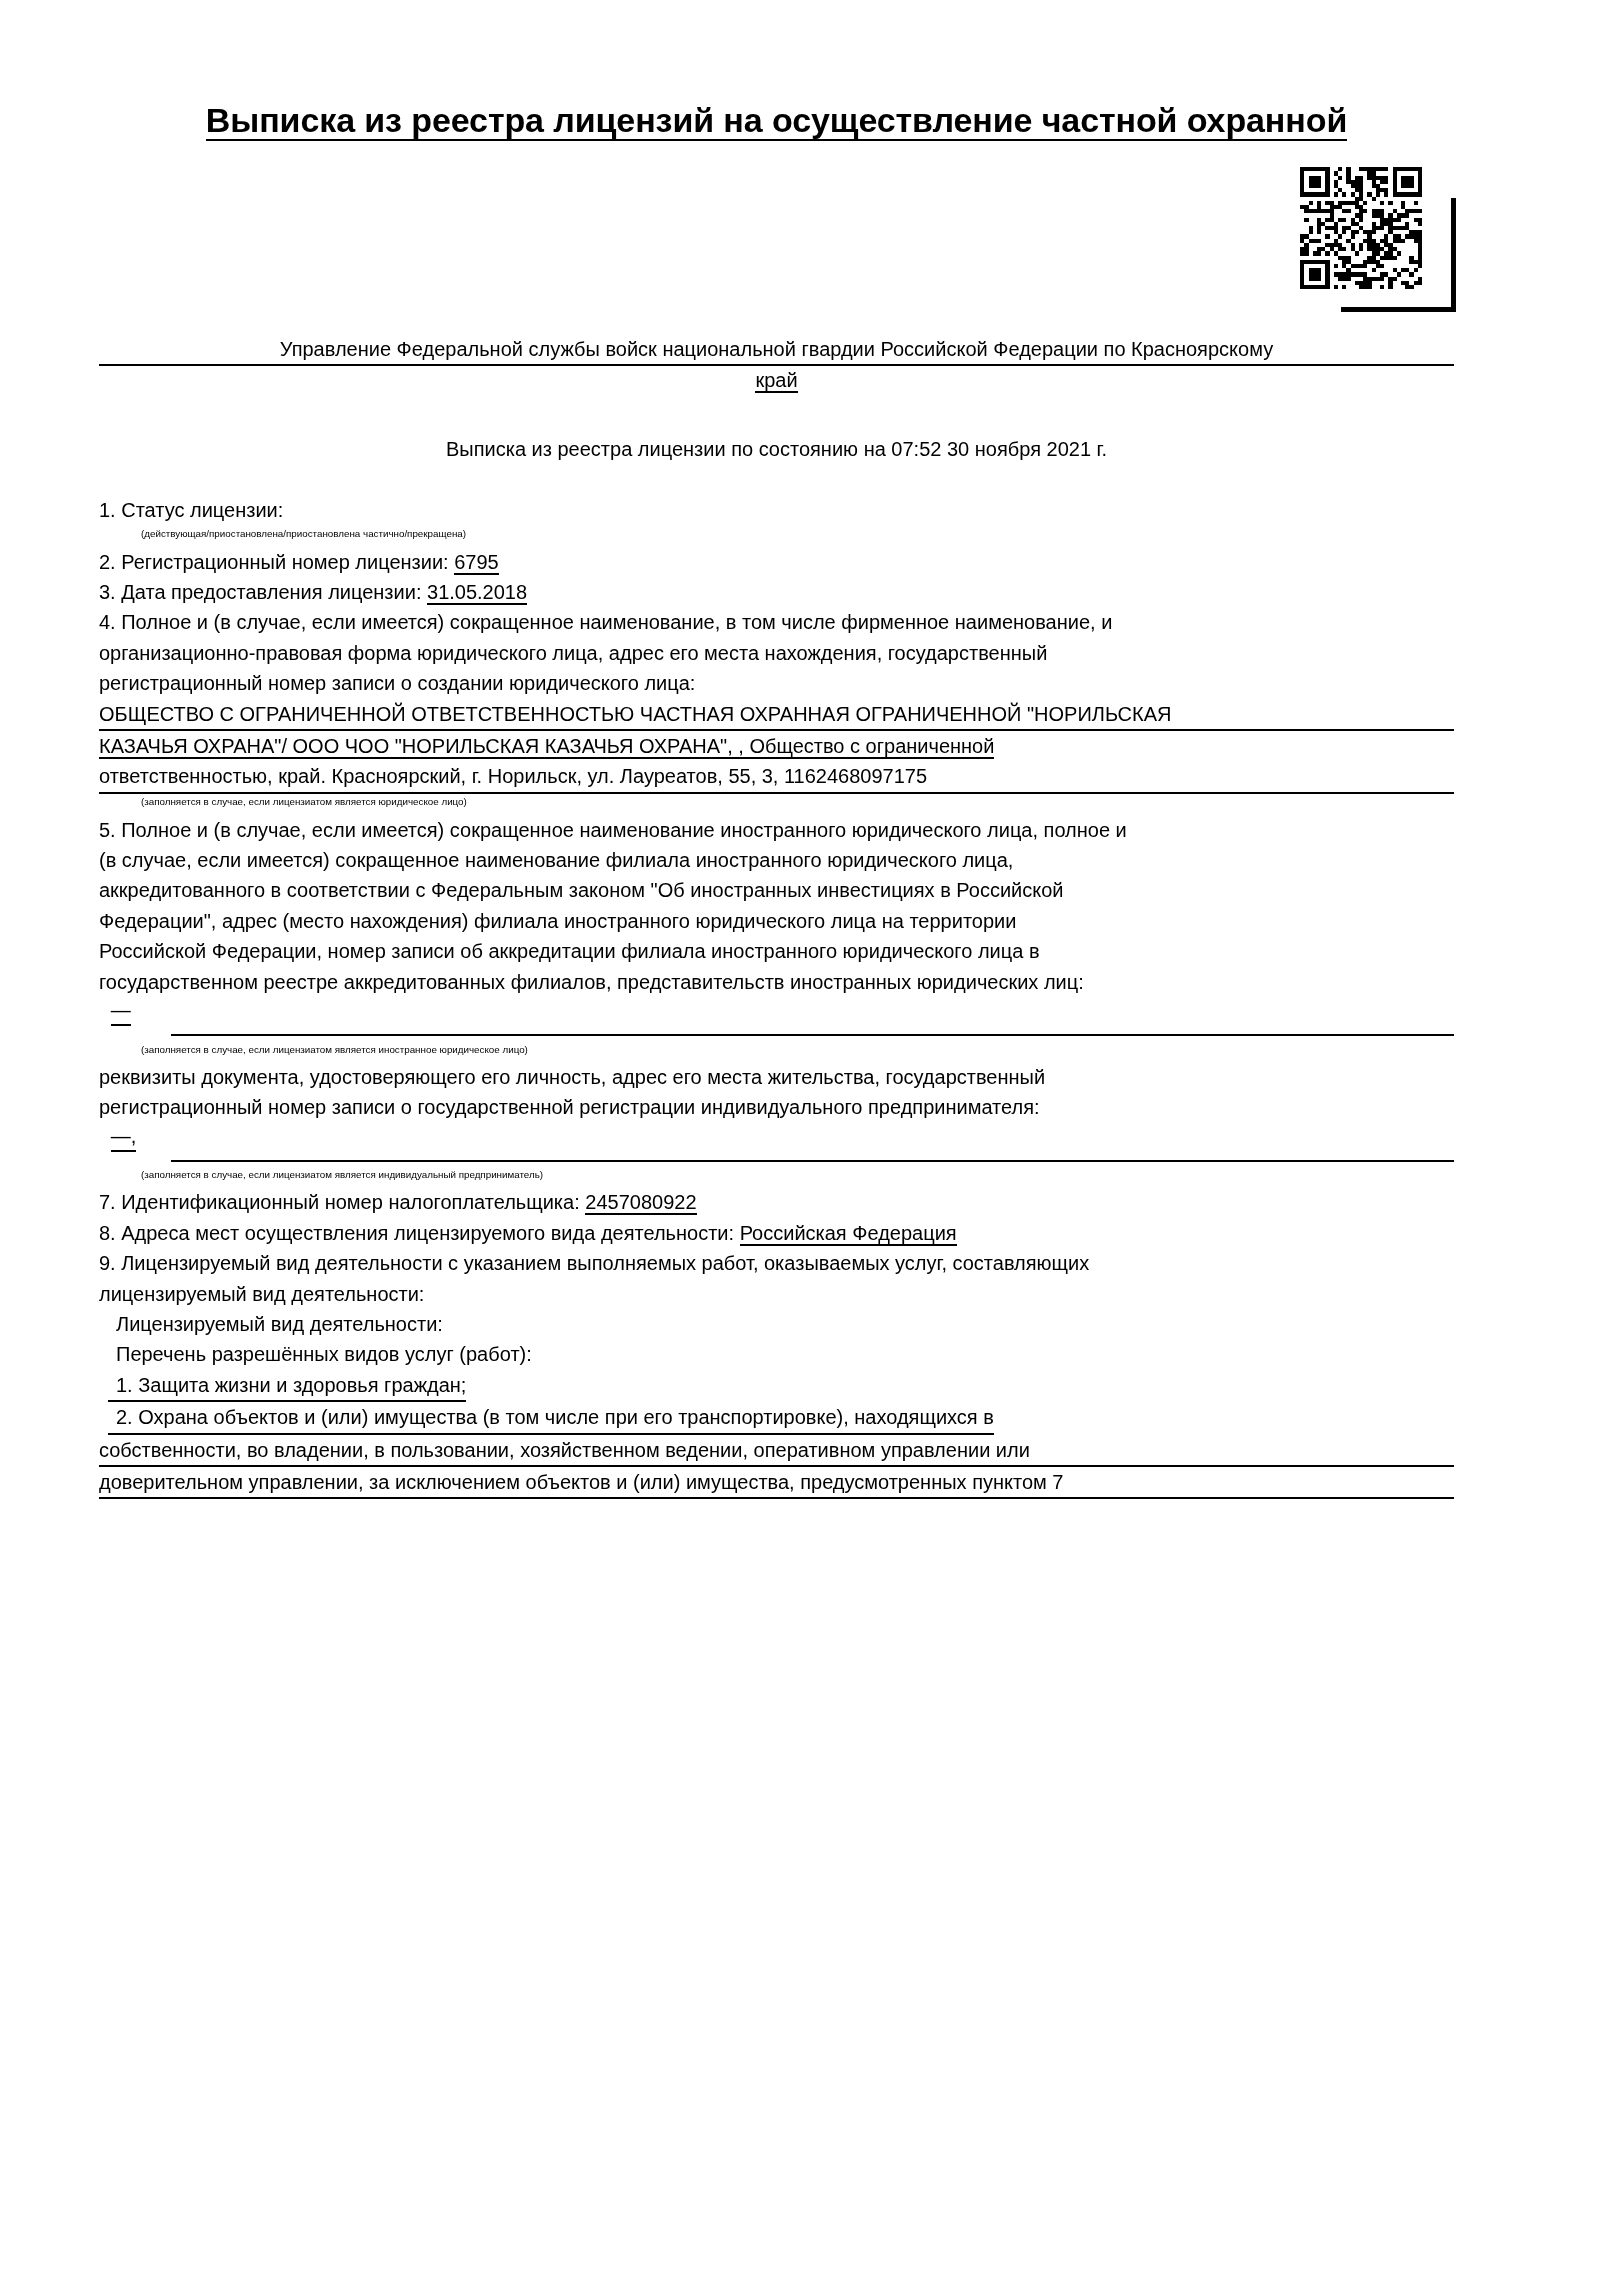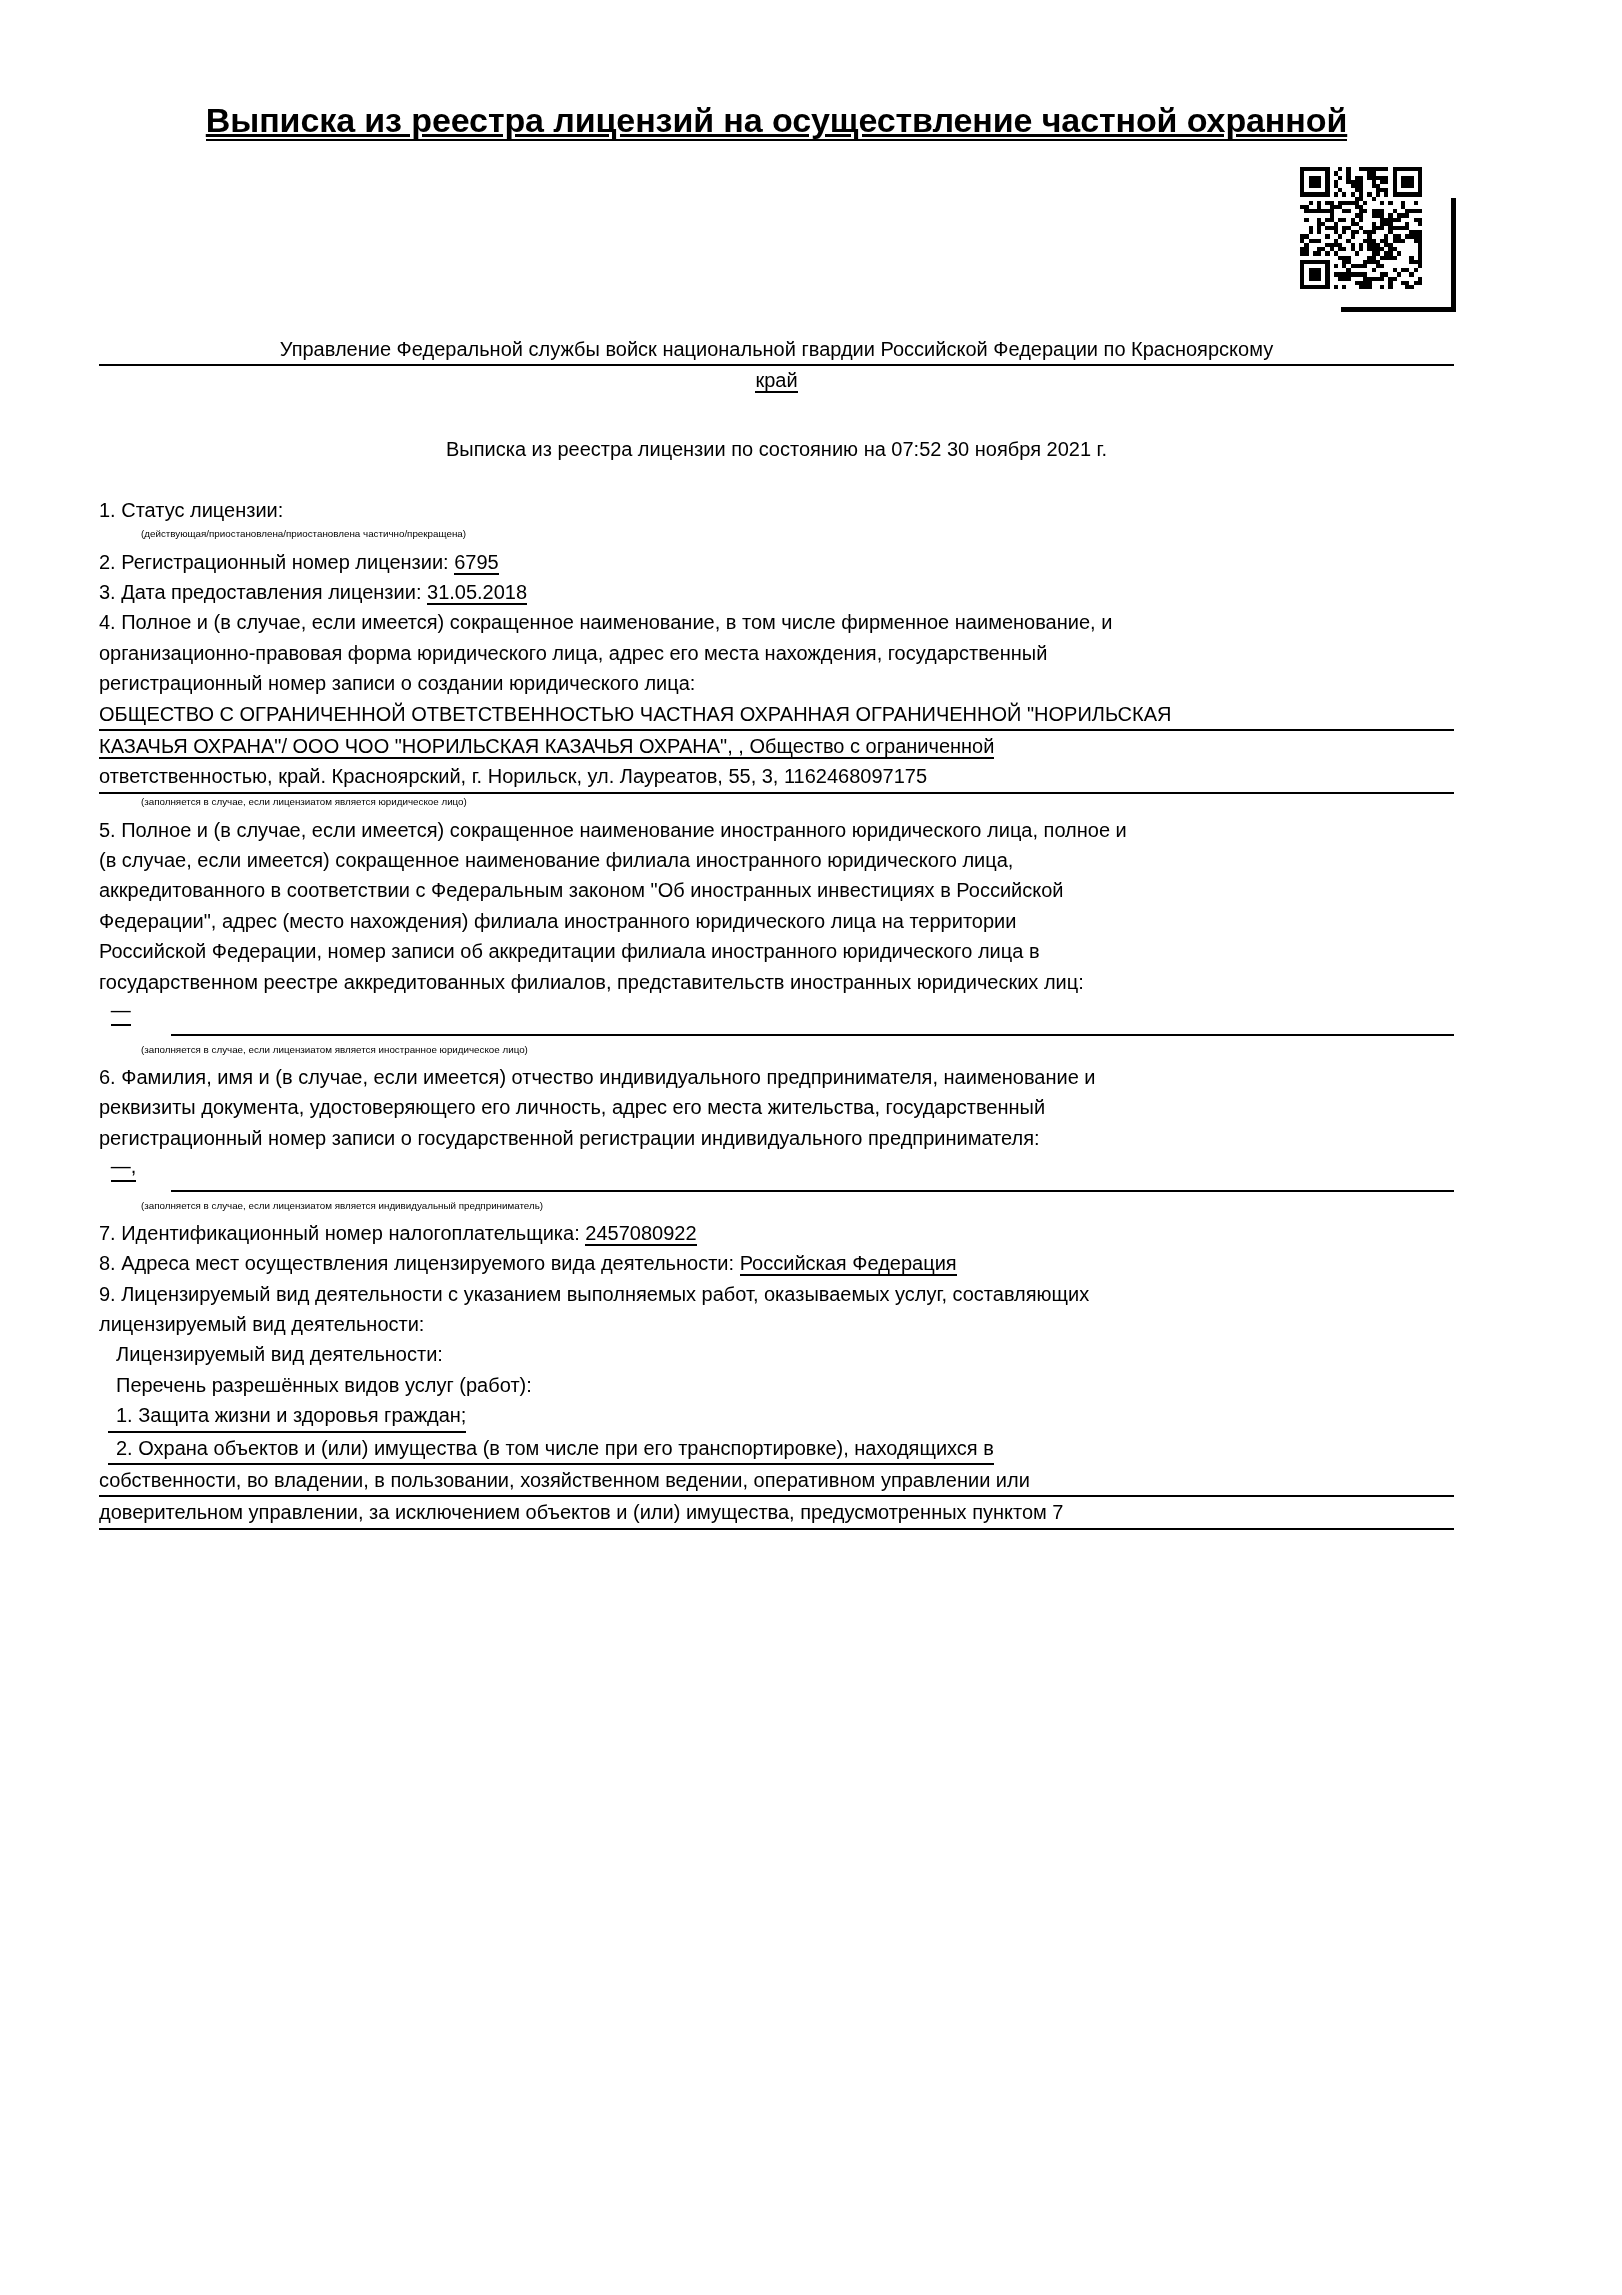--- a/index.html
+++ b/index.html
@@ -40,21 +40,21 @@
     line-height: 1.30;
     text-align: center;
     letter-spacing: -0.1px;
   }
   .doc-title .tline {
     display: inline;
     border-bottom: 2.6px solid #000;
     box-decoration-break: clone;
     -webkit-box-decoration-break: clone;
   }
-  .title-l1 { display: block; text-decoration: underline; }
+  .title-l1 { display: block; }
   .title-l2 { display: block; margin-top: 1.3px; }
 
   
   .qr-zone {
     position: relative;
     height: 164px;
     margin-top: 25px;
   }
   .qr-wrap {
     position: absolute;
@@ -1095,21 +1095,20 @@
       <div class="item-para">аккредитованного в соответствии с Федеральным законом "Об иностранных инвестициях в Российской</div>
       <div class="item-para">Федерации", адрес (место нахождения) филиала иностранного юридического лица на территории</div>
       <div class="item-para">Российской Федерации, номер записи об аккредитации филиала иностранного юридического лица в</div>
       <div class="item-para">государственном реестре аккредитованных филиалов, представительств иностранных юридических лиц:</div>
       <div class="dash-row">
         <span class="dash">—</span>
         <span class="rule"></span>
       </div>
       <span class="hint">(заполняется в случае, если лицензиатом является иностранное юридическое лицо)</span>
 
-      <div class="item-para">6. Фамилия, имя и (в случае, если имеется) отчество индивидуального предпринимателя, наименование и</div>
       <div class="item-para">реквизиты документа, удостоверяющего его личность, адрес его места жительства, государственный</div>
       <div class="item-para">регистрационный номер записи о государственной регистрации индивидуального предпринимателя:</div>
       <div class="dash-row">
         <span class="dash">—,</span>
         <span class="rule"></span>
       </div>
       <span class="hint">(заполняется в случае, если лицензиатом является индивидуальный предприниматель)</span>
 
       <div class="item">
         <span>7. Идентификационный номер налогоплательщика:</span>

